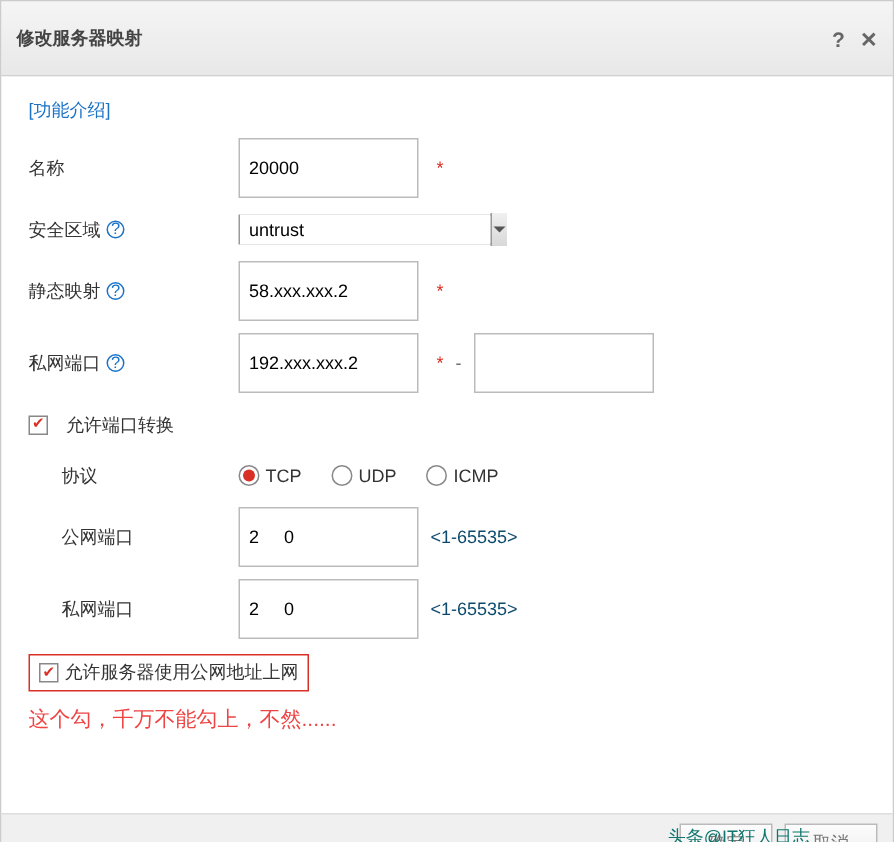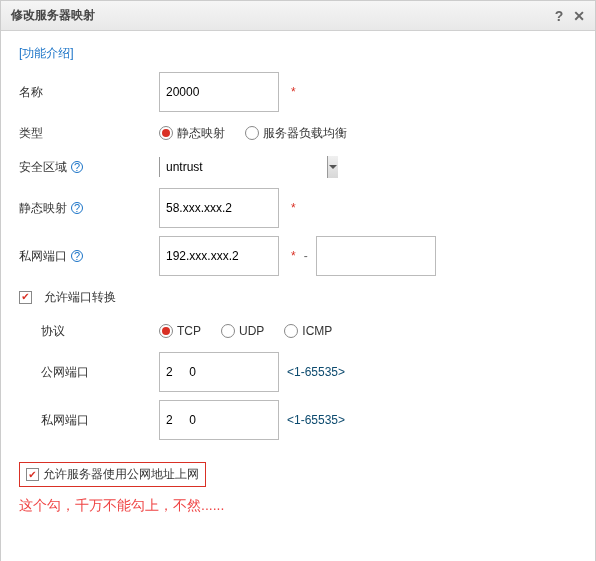--- a/index.html
+++ b/index.html
@@ -1,18 +1,18 @@
 <!DOCTYPE html>
 <html><head>
   <meta charset="utf-8">
   <style>
     * { box-sizing: border-box; margin: 0; padding: 0; }
     body { font-family: "Microsoft YaHei", Arial, sans-serif; font-size: 12px; color: #333; background: #fff; width: 596px; }
     .dialog { border: 1px solid #ccc; width: 596px; background: #f7f7f7; }
-    .titlebar { background: linear-gradient(#f5f5f5, #e8e8e8); border-bottom: 1px solid #d0d0d0; padding: 6px 10px; display: flex; justify-content: space-between; align-items: center; font-weight: bold; color: #444; }
+    .titlebar { background: linear-gradient(#f5f5f5, #e8e8e8); border-bottom: 1px solid #d0d0d0; padding: 16px 10px; display: flex; justify-content: space-between; align-items: center; font-weight: bold; color: #444; }
     .titlebar-icons { display: flex; gap: 10px; }
     .titlebar-icons span { cursor: pointer; color: #666; font-size: 14px; }
     .body { background: #fff; padding: 10px 18px 53px 18px; min-height: 470px; }
     .intro-link { color: #1a73c7; margin: 4px 0 10px 0; display: inline-block; }
     .row { display: flex; align-items: center; margin-bottom: 8px; min-height: 26px; }
     .label { width: 140px; color: #333; display: flex; align-items: center; gap: 4px; }
     .ctrl { display: flex; align-items: center; gap: 8px; }
     .req { color: #d93025; margin-left: 4px; }
     input[type="text"] { border: 1px solid #bbb; height: 40px; padding: 2px 6px; font-size: 12px; }
     .w120 { width: 120px; }
@@ -23,21 +23,21 @@
     .radio-group { display: flex; align-items: center; gap: 20px; }
     .radio-item { display: flex; align-items: center; gap: 4px; }
     .radio-outer { width: 14px; height: 14px; border: 1px solid #888; border-radius: 50%; display: flex; align-items: center; justify-content: center; background: #fff; }
     .radio-inner { width: 8px; height: 8px; border-radius: 50%; background: #d93025; }
     .checkbox { width: 13px; height: 13px; border: 1px solid #888; background: #fff; display: inline-flex; align-items: center; justify-content: center; margin-right: 4px; }
     .checkbox.checked::after { content: "✔"; color: #d93025; font-size: 10px; line-height: 1; }
     .help-icon { color: #1a73c7; font-size: 11px; border: 1px solid #1a73c7; border-radius: 50%; width: 12px; height: 12px; display: inline-flex; align-items: center; justify-content: center; line-height: 1; }
     .hint { color: #0c4a6e; }
     .sub-section { margin-left: 0px; }
     .sub-section .label { padding-left: 22px; width: 140px; }
-    .highlight-box { border: 1px solid #d93025; padding: 3px 6px; display: inline-flex; align-items: center; margin-top: 14px; }
+    .highlight-box { border: 1px solid #d93025; padding: 3px 6px; display: inline-flex; align-items: center; margin-top: 2px; }
     .warning-text { color: #ef4444; font-size: 14px; margin-top: 10px; }
     .dash { color: #666; }
     .footer { background: #f0f0f0; border-top: 1px solid #ddd; padding: 6px 10px; display: flex; justify-content: flex-end; gap: 8px; }
     .btn { border: 1px solid #bbb; background: linear-gradient(#fcfcfc,#ececec); padding: 4px 18px; font-size: 12px; cursor: pointer; color: #777; }
     .watermark { position: absolute; right: 56px; bottom: 16px; color: #0f766e; font-size: 12px; white-space: nowrap; }
     .dialog-wrap { position: relative; }
   </style>
 </head>
 <body>
 
@@ -58,35 +58,20 @@
     
     <div class="row">
       <div class="label">名称</div>
       <div class="ctrl">
         <input type="text" class="w120" value="20000" style="">
         <span class="req">*</span>
       </div>
     </div>
 
     
-    <div class="row">
-      <div class="label">类型</div>
-      <div class="ctrl radio-group">
-        <div class="radio-item">
-          <span class="radio-outer">
-                <span class="radio-inner"></span>
-              </span>
-          <span>静态映射</span>
-        </div>
-        <div class="radio-item">
-          <span class="radio-outer"></span>
-          <span>服务器负载均衡</span>
-        </div>
-      </div>
-    </div>
 
     
     <div class="row">
       <div class="label">
         <span>安全区域</span>
         <span class="help-icon">?</span>
       </div>
       <div class="ctrl">
         <div class="select-wrap">
           <input type="text" value="untrust" style="">

